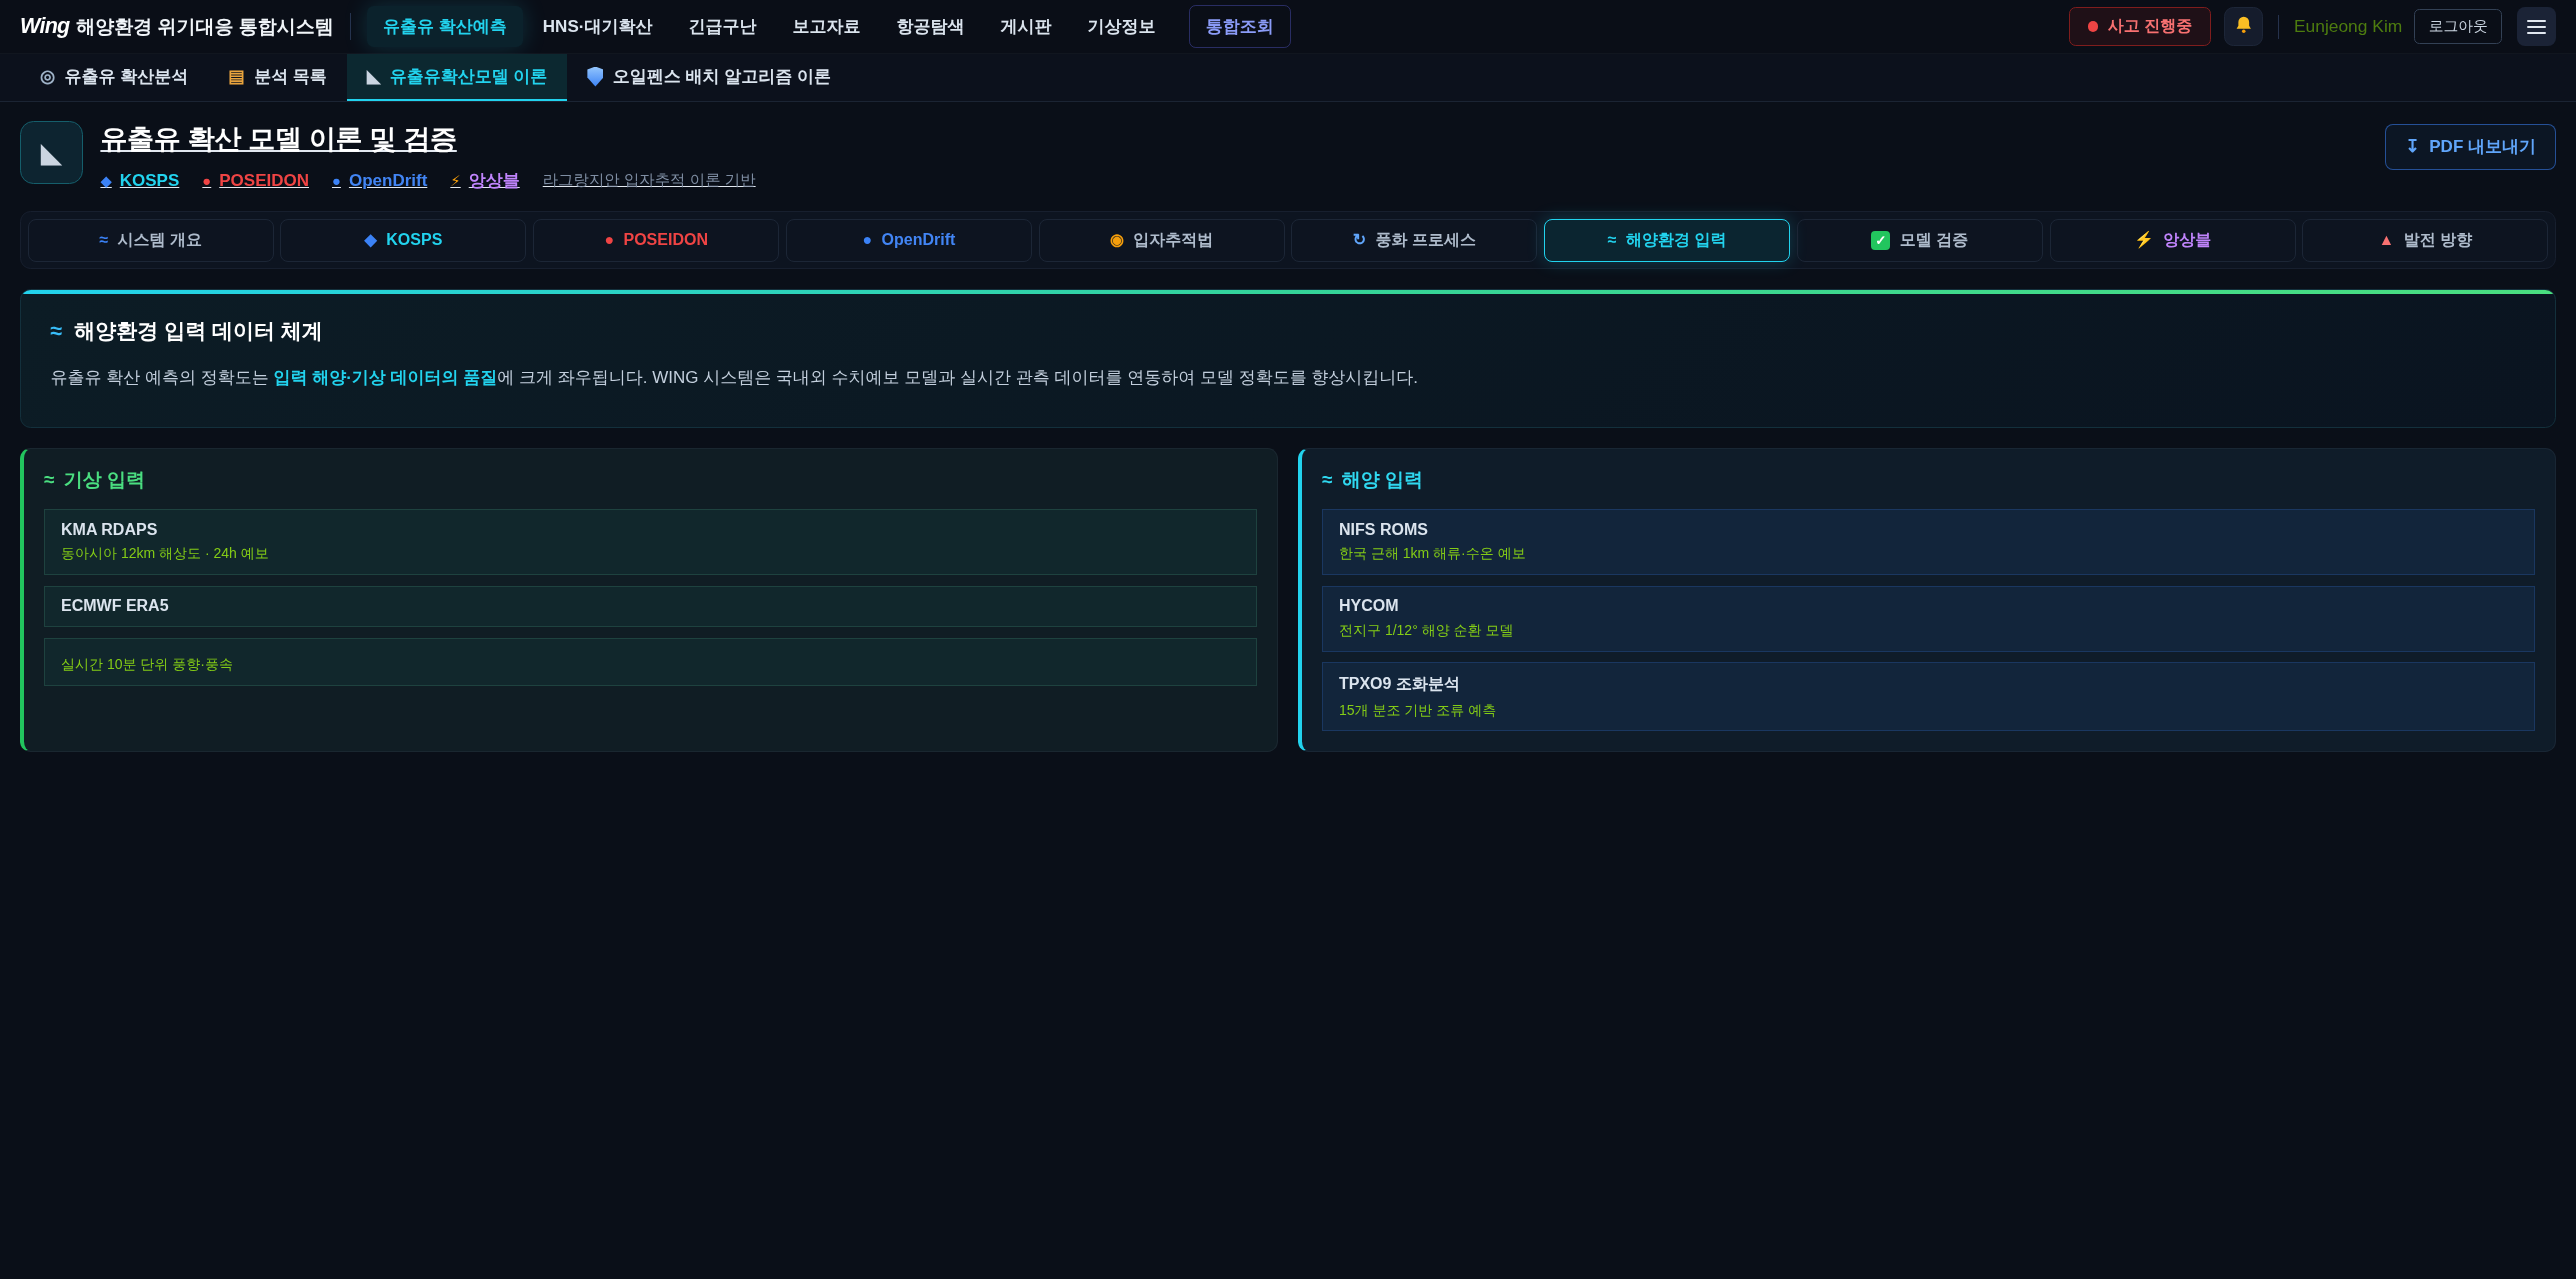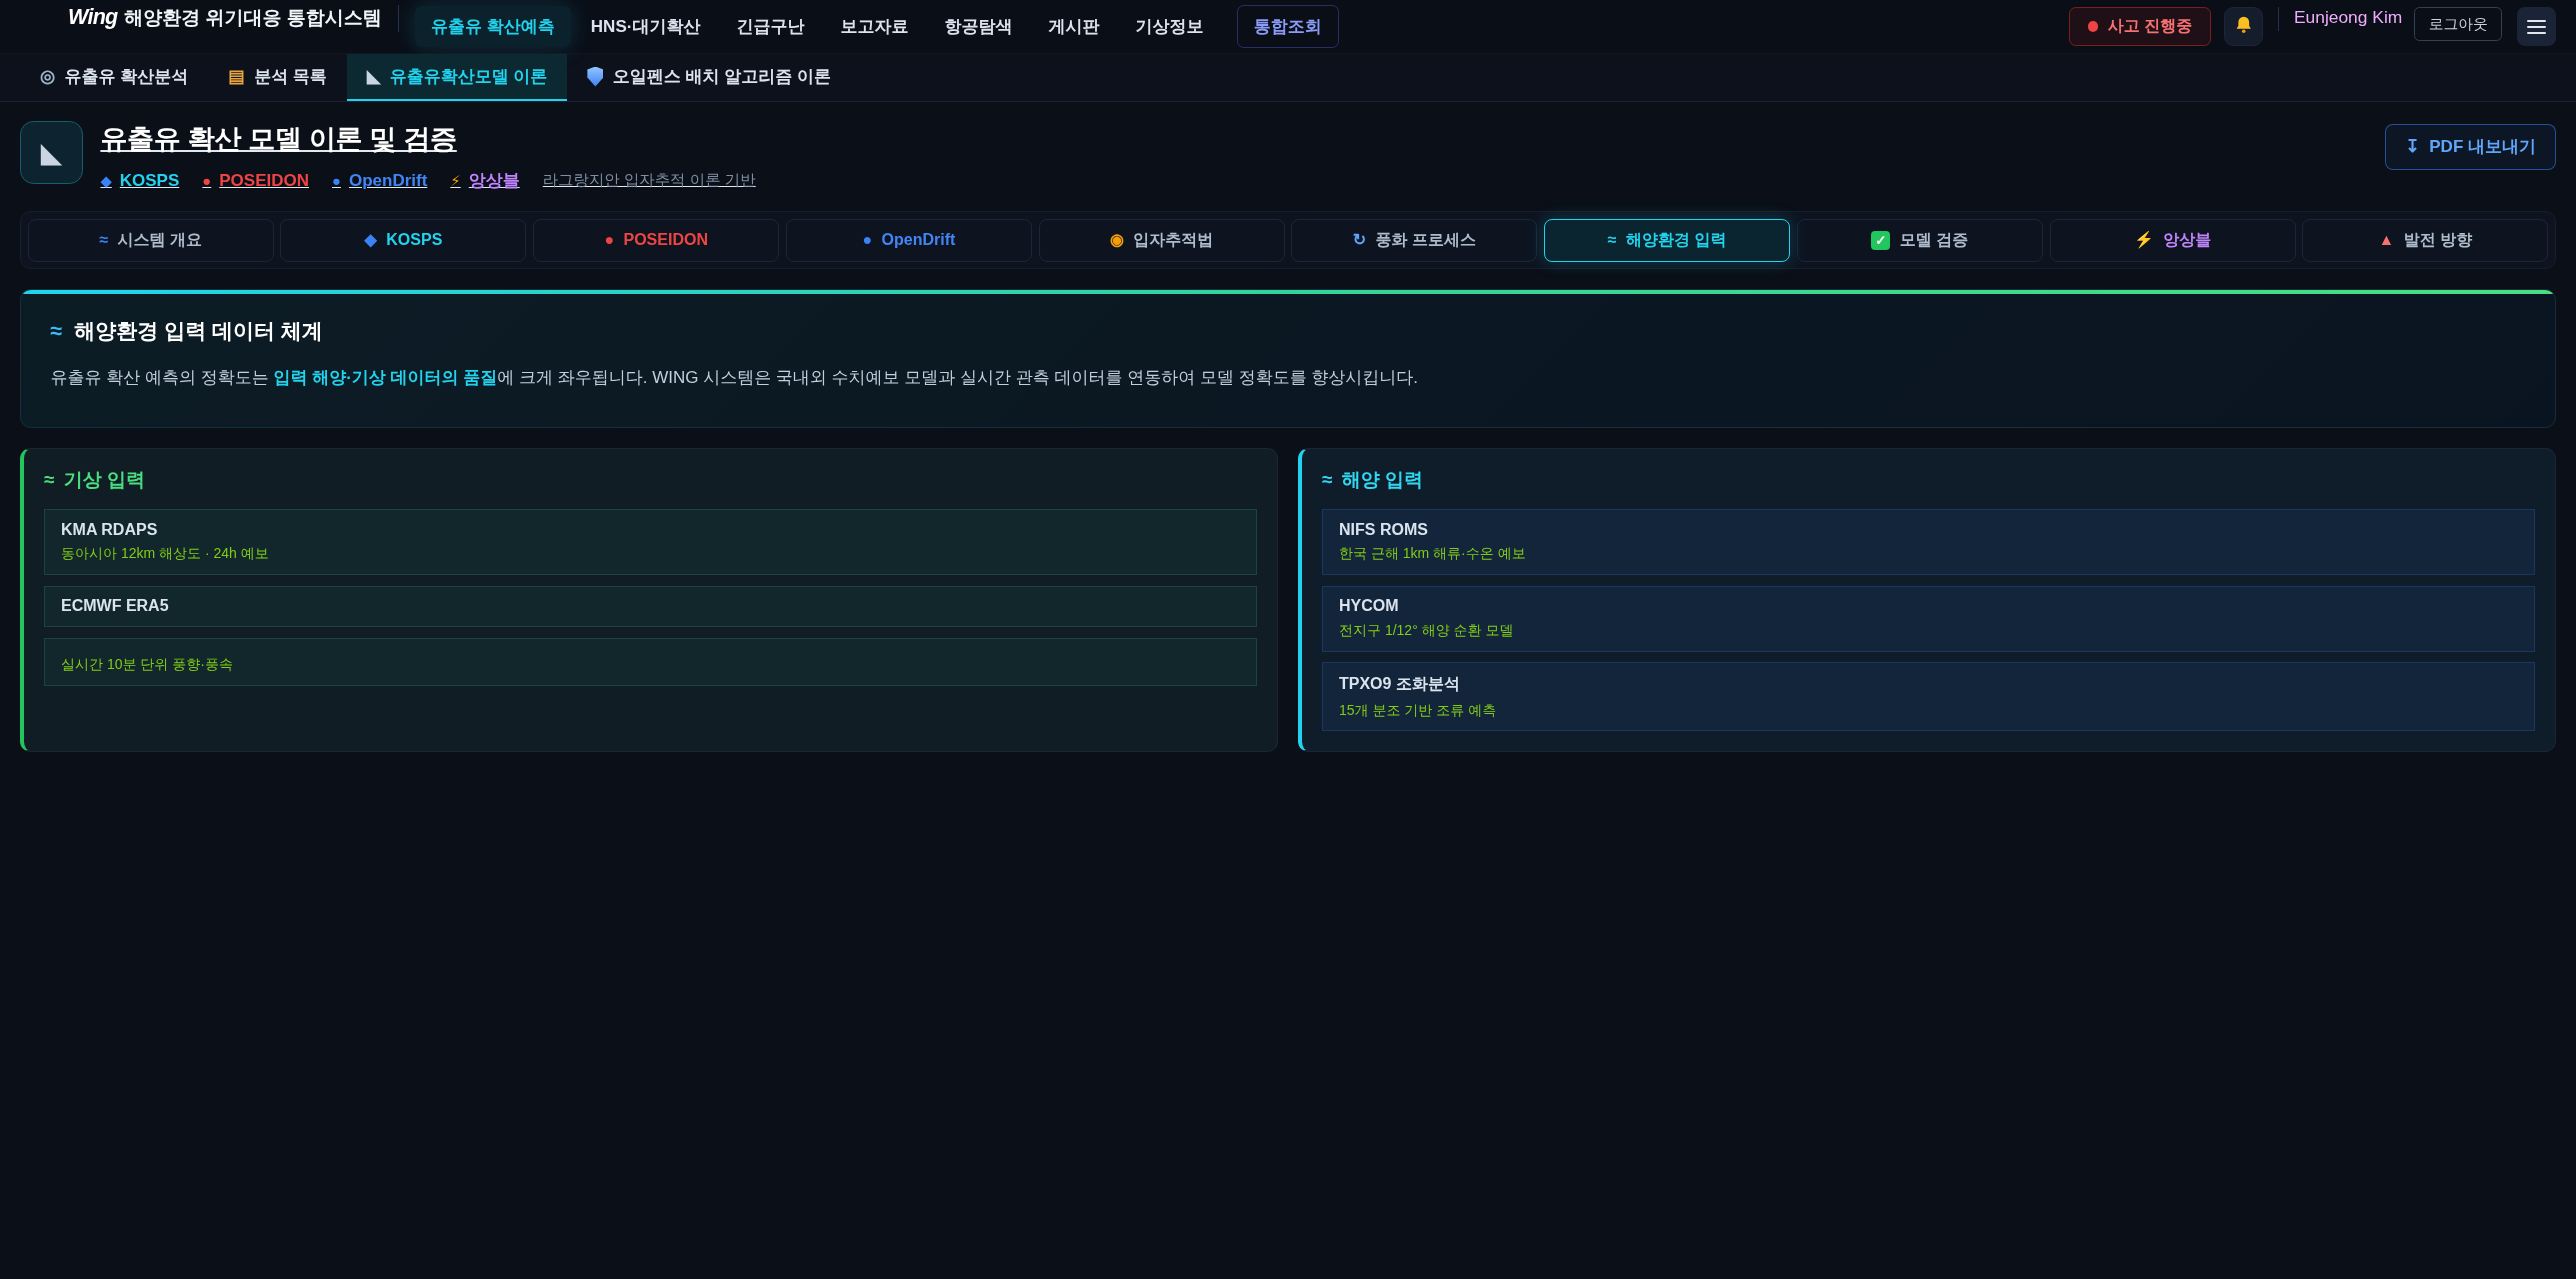--- a/index.html
+++ b/index.html
@@ -8,21 +8,21 @@
     background:#0a0f18;
     font-family:"Liberation Sans","DejaVu Sans",sans-serif;
     color:#e2e8f0;
     overflow:hidden;
   }
   
   .navbar {
     height:54px; background:#0a0e17; display:flex; align-items:center;
     justify-content:space-between; padding:0 20px; border-bottom:0.7px solid #11161f;
   }
-  .nav-left, .nav-right { display:flex; align-items:flex-start;margin-left:48px; }
+  .nav-left, .nav-right { display:flex; align-items:center; }
   .logo { display:flex; align-items:baseline; gap:6.7px; white-space:nowrap; }
   .logo .brand { font-size:21.5px; font-weight:bold; font-style:italic; color:#ffffff; letter-spacing:-0.7px; }
   .logo .brand-title { font-size:19px; font-weight:bold; color:#f1f5f9; }
   .v-divider { width:1.3px; height:27px; background:#26324d; margin:0 16px; }
   .main-nav { display:flex; align-items:center; gap:4px; }
   .nav-item {
     font-size:17px; font-weight:bold; color:#dbe4ee; padding:9.4px 16px;
     border-radius:6.7px; cursor:pointer; white-space:nowrap; background:transparent; border:none;
   }
   .nav-item.active {
@@ -36,21 +36,21 @@
     display:flex; align-items:center; gap:9.4px; padding:8px 17.4px;
     border:0.7px solid #7f1d1d; background:rgba(127,29,29,0.18); border-radius:6.7px;
     color:#f87171; font-size:16px; font-weight:bold; white-space:nowrap;
   }
   .incident-dot { width:10.7px; height:10.7px; border-radius:50%; background:#ef4444; }
   .icon-btn {
     width:39px; height:39px; border-radius:9.4px; background:#151c2c; border:0.7px solid #1d2638;
     display:flex; align-items:center; justify-content:center; cursor:pointer; margin-left:13.4px;
   }
   .nav-right .v-divider { margin:0 14.8px; height:24px; }
-  .user-name { font-size:17.4px; color:#f0abfc; margin-right:12px; white-space:nowrap; }
+  .user-name { font-size:17.4px; color:#4d7c0f; margin-right:12px; white-space:nowrap; }
   .logout-btn {
     background:transparent; border:0.7px solid #334155; color:#cbd5e1; font-size:14.8px;
     padding:6.7px 13.4px; border-radius:5.4px; cursor:pointer; white-space:nowrap;
   }
   .menu-btn {
     width:39px; height:39px; border-radius:8px; background:#1b2336; border:none;
     display:flex; flex-direction:column; align-items:center; justify-content:center; gap:4px;
     cursor:pointer; margin-left:14.8px;
   }
   .menu-btn .bar { width:19px; height:2px; background:#e2e8f0; border-radius:1.3px; }

